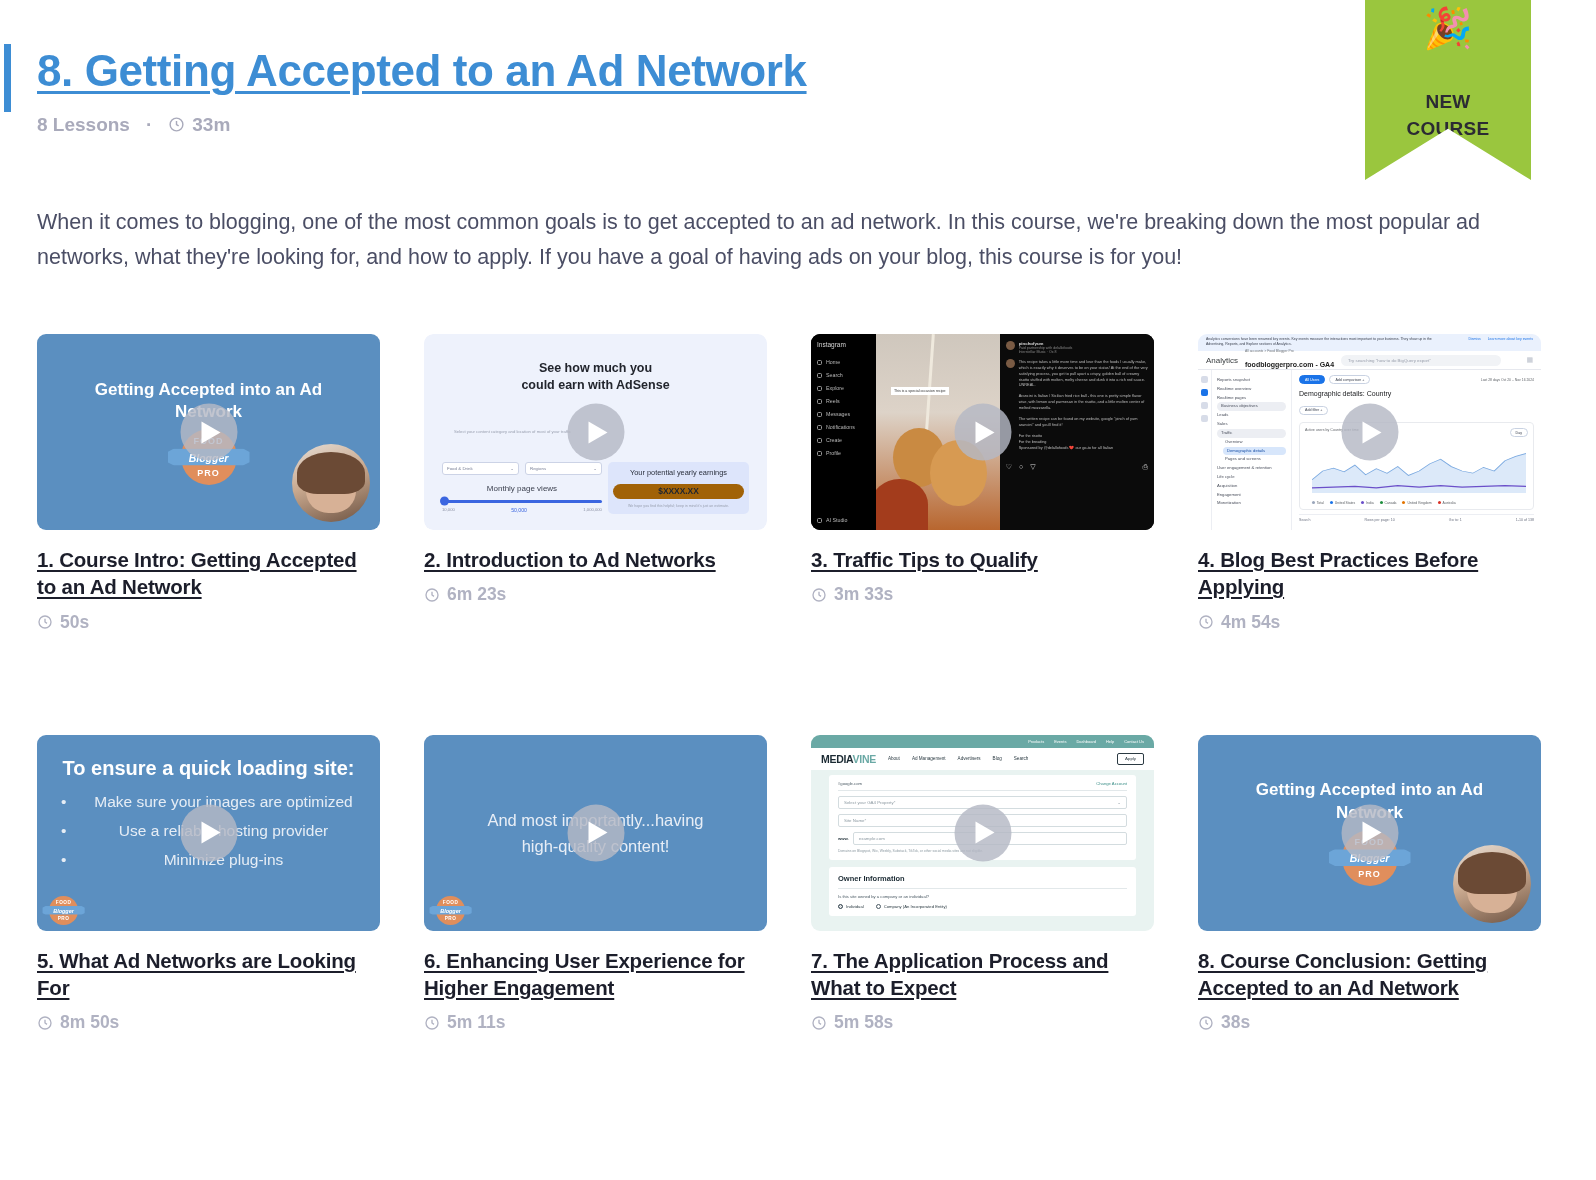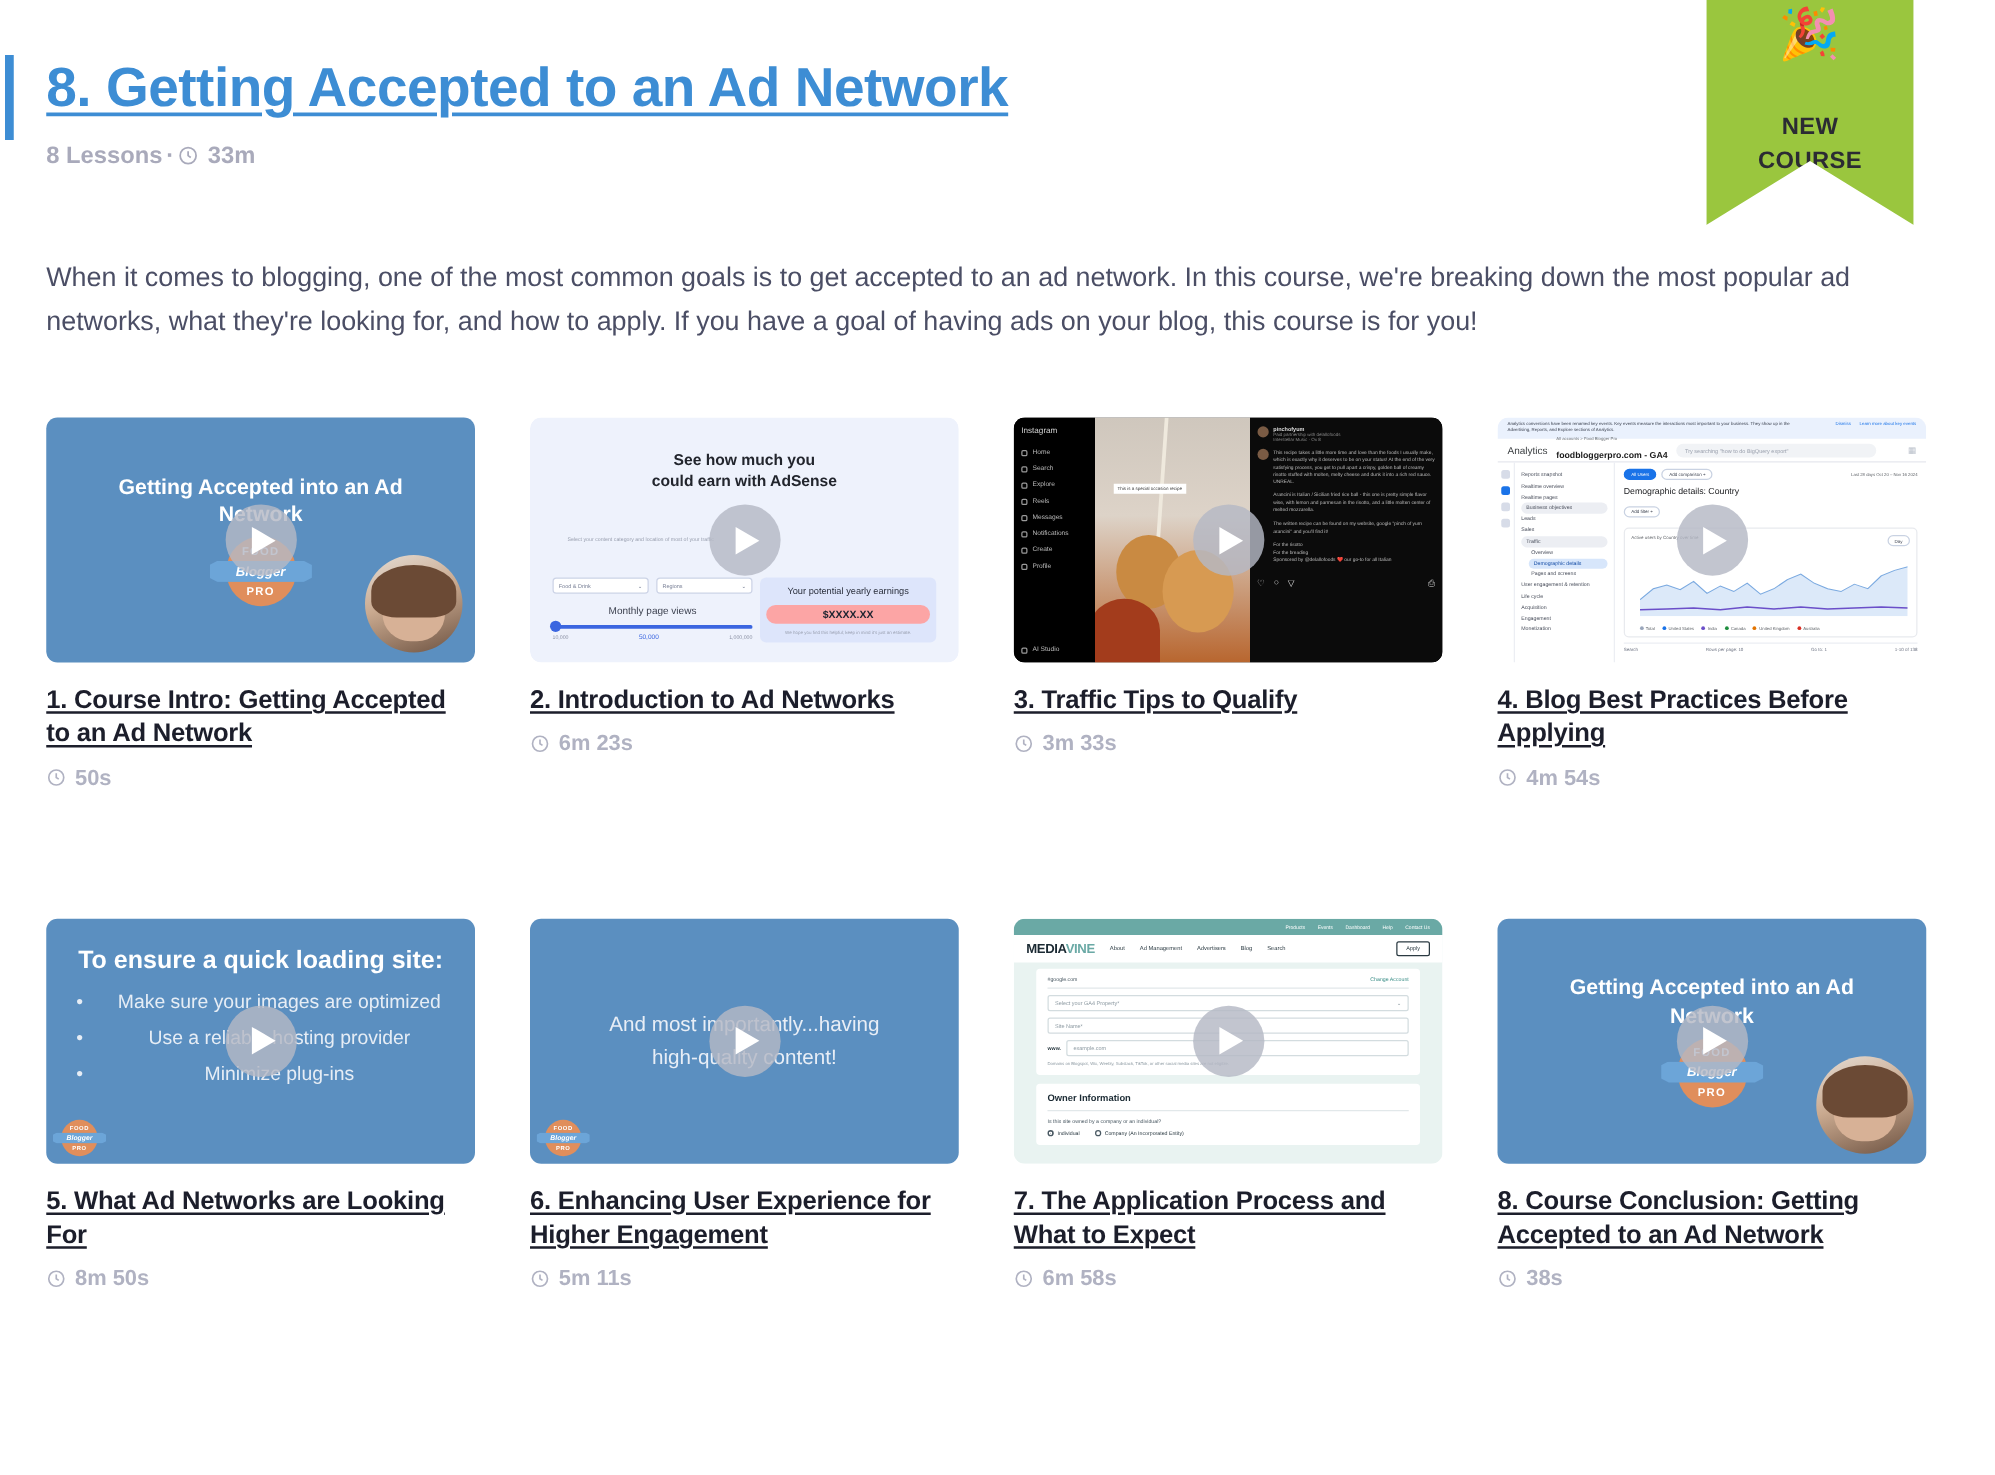--- a/index.html
+++ b/index.html
@@ -18,21 +18,21 @@
   }
   .header { position: absolute; left: 37px; top: 44px; width: 1300px; }
   .course-title {
     font-size: 44px; font-weight: 700; color: #3d8dd4;
     text-decoration: underline; text-decoration-thickness: 3px;
     text-underline-offset: 5px; letter-spacing: -0.4px;
     line-height: 1.22; cursor: pointer; display: inline-block;
   }
   .meta-row {
     margin-top: 16px; display: flex; align-items: center;
-    gap: 3px; color: #a9aabb; font-size: 19px; font-weight: 700;
+    gap: 16px; color: #a9aabb; font-size: 19px; font-weight: 700;
   }
   .meta-dot { color: #a9aabb; font-size: 19px; }
   .meta-time { display: inline-flex; align-items: center; gap: 7px; }
   .clock { display: inline-block; vertical-align: middle; }
 
   .description {
     position: absolute; left: 37px; top: 205px; width: 1498px;
     font-size: 21.5px; line-height: 1.62; color: #4b4e65; font-weight: 400;
   }
 
@@ -199,21 +199,21 @@
   }
   .adsense .ticks .mid { color: #3b66e0; font-size: 5.2px; }
   .adsense .right {
     flex: 0.86; background: #dde5fb; border-radius: 5px;
     padding: 6px 5px; text-align: center;
   }
   .adsense .right .lbl {
     font-size: 7.4px; color: #2a2f3c; line-height: 1.35;
   }
   .adsense .pill {
-    margin: 6px auto 0; background: #fca5a5; border-radius: 9px;
+    margin: 6px auto 0; background: #a16207; border-radius: 9px;
     height: 15px; display: flex; align-items: center;
     justify-content: center; font-size: 8.4px; color: #1e2430; font-weight: 600;
   }
   .adsense .note { font-size: 3.6px; color: #9aa0b0; margin-top: 5px; }
   .adsense .signup {
     margin-top: 9px; background: #2f62e8; color: #fff;
     border-radius: 9px; width: 42px; height: 13px;
     font-size: 5px; display: flex; align-items: center; justify-content: center;
   }
   .adsense .foot {
@@ -779,21 +779,21 @@
           </div>
         </div>
         <div class="play"></div>
       </div>
       <a class="lesson-title">7. The Application Process and What to Expect</a>
       <div class="lesson-dur">
         <svg width="16" height="16" viewBox="0 0 24 24" fill="none" stroke="#b0b2c2" stroke-width="2">
             <circle cx="12" cy="12" r="9"></circle>
             <path d="M12 7v5l3 2"></path>
           </svg>
-        <span>6m 58s</span>
+        <span>5m 58s</span>
       </div>
     </div>
 
     <div class="card">
       <div class="thumb plain">
         <div class="slide-wrap">
           <div class="slide-head" style="font-size:17px;max-width:270px;">Getting Accepted into an Ad Network</div>
           <div class="fbp-logo fbp-center">
             <span class="l1">FOOD</span>
             <span class="l3">PRO</span>

